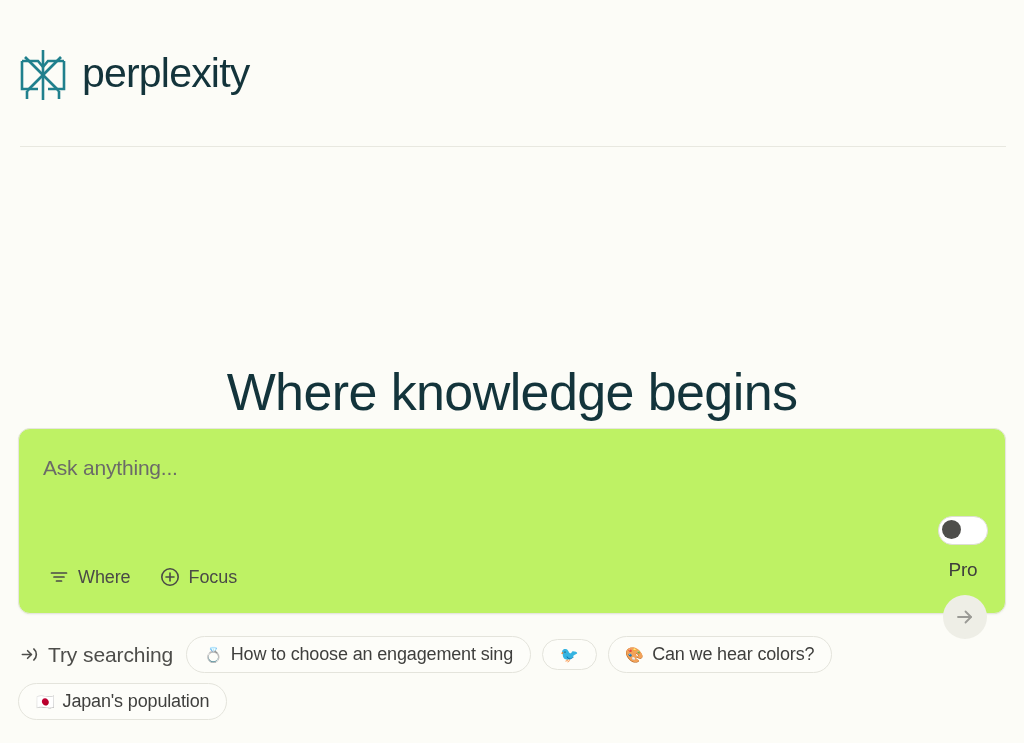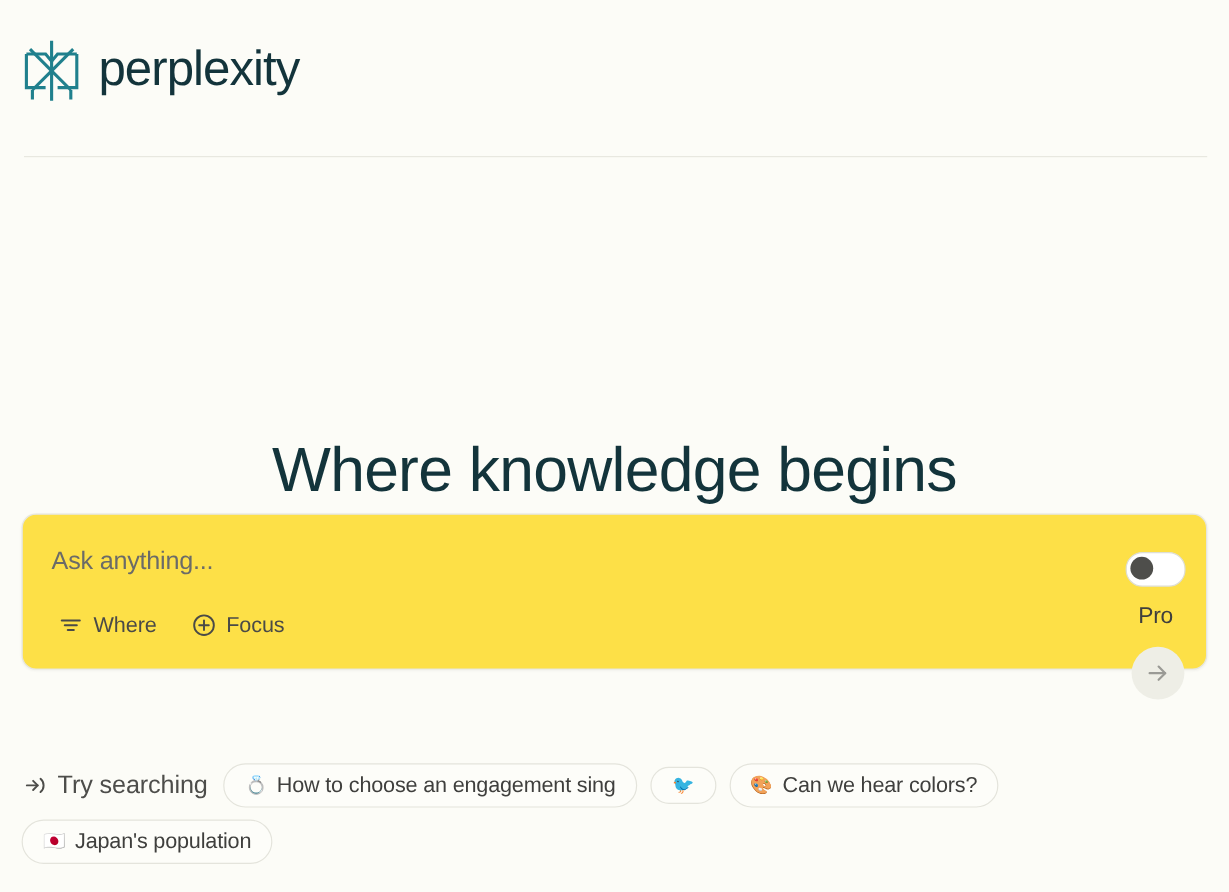--- a/index.html
+++ b/index.html
@@ -14,21 +14,21 @@
     color: #13343b;
     overflow: hidden;
     position: relative;
     -webkit-font-smoothing: antialiased;
   }
 
   
   .header {
     position: absolute;
     left: 0;
-    top: 0;
+    top: 16px;
     width: 1024px;
     height: 131px;
     box-sizing: border-box;
   }
   .brand {
     position: absolute;
     left: 18px;
     top: 31px;
     display: flex;
     align-items: center;
@@ -70,23 +70,23 @@
     color: #13343b;
     font-weight: 400;
   }
 
   
   .search-box {
     position: absolute;
     left: 18px;
     top: 428px;
     width: 988px;
-    height: 130px;
+    height: 186px;
     box-sizing: border-box;
-    background: #fde047;
+    background: #bef264;
     border: 1px solid #e6e6de;
     border-radius: 12px;
     box-shadow: 0 1px 2px rgba(20,30,30,0.045);
   }
   .search-placeholder {
     position: absolute;
     left: 24px;
     top: 27px;
     font-size: 21px;
     color: #6b6b68;

